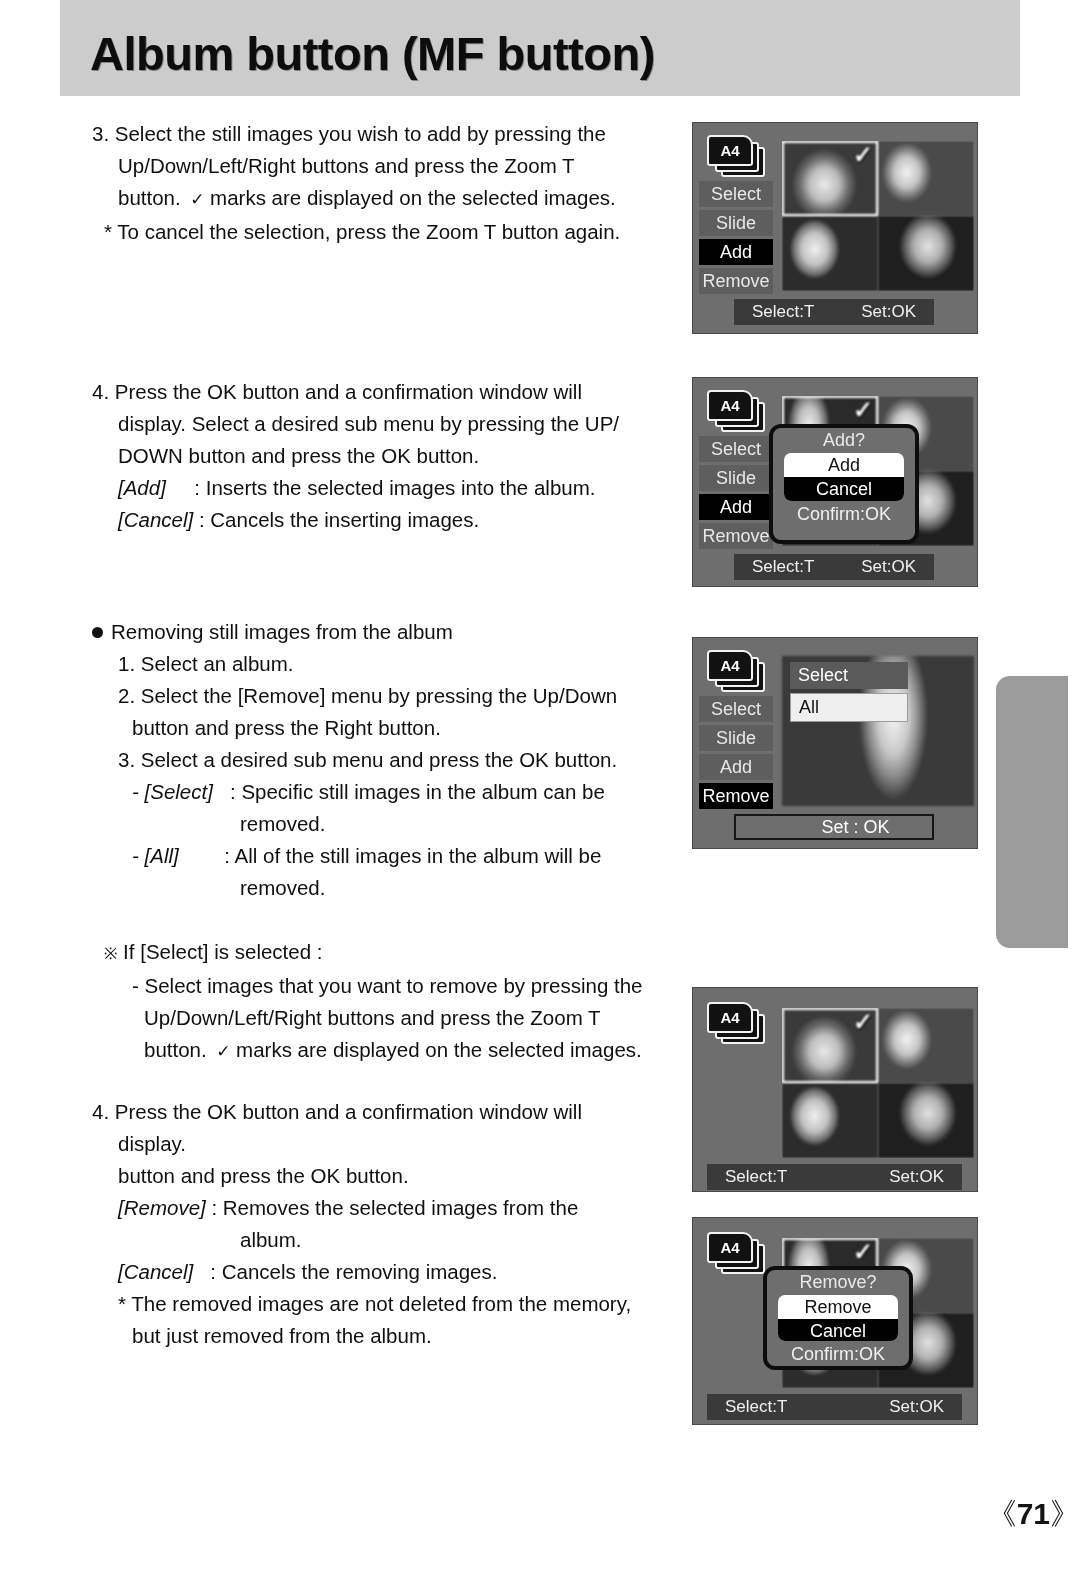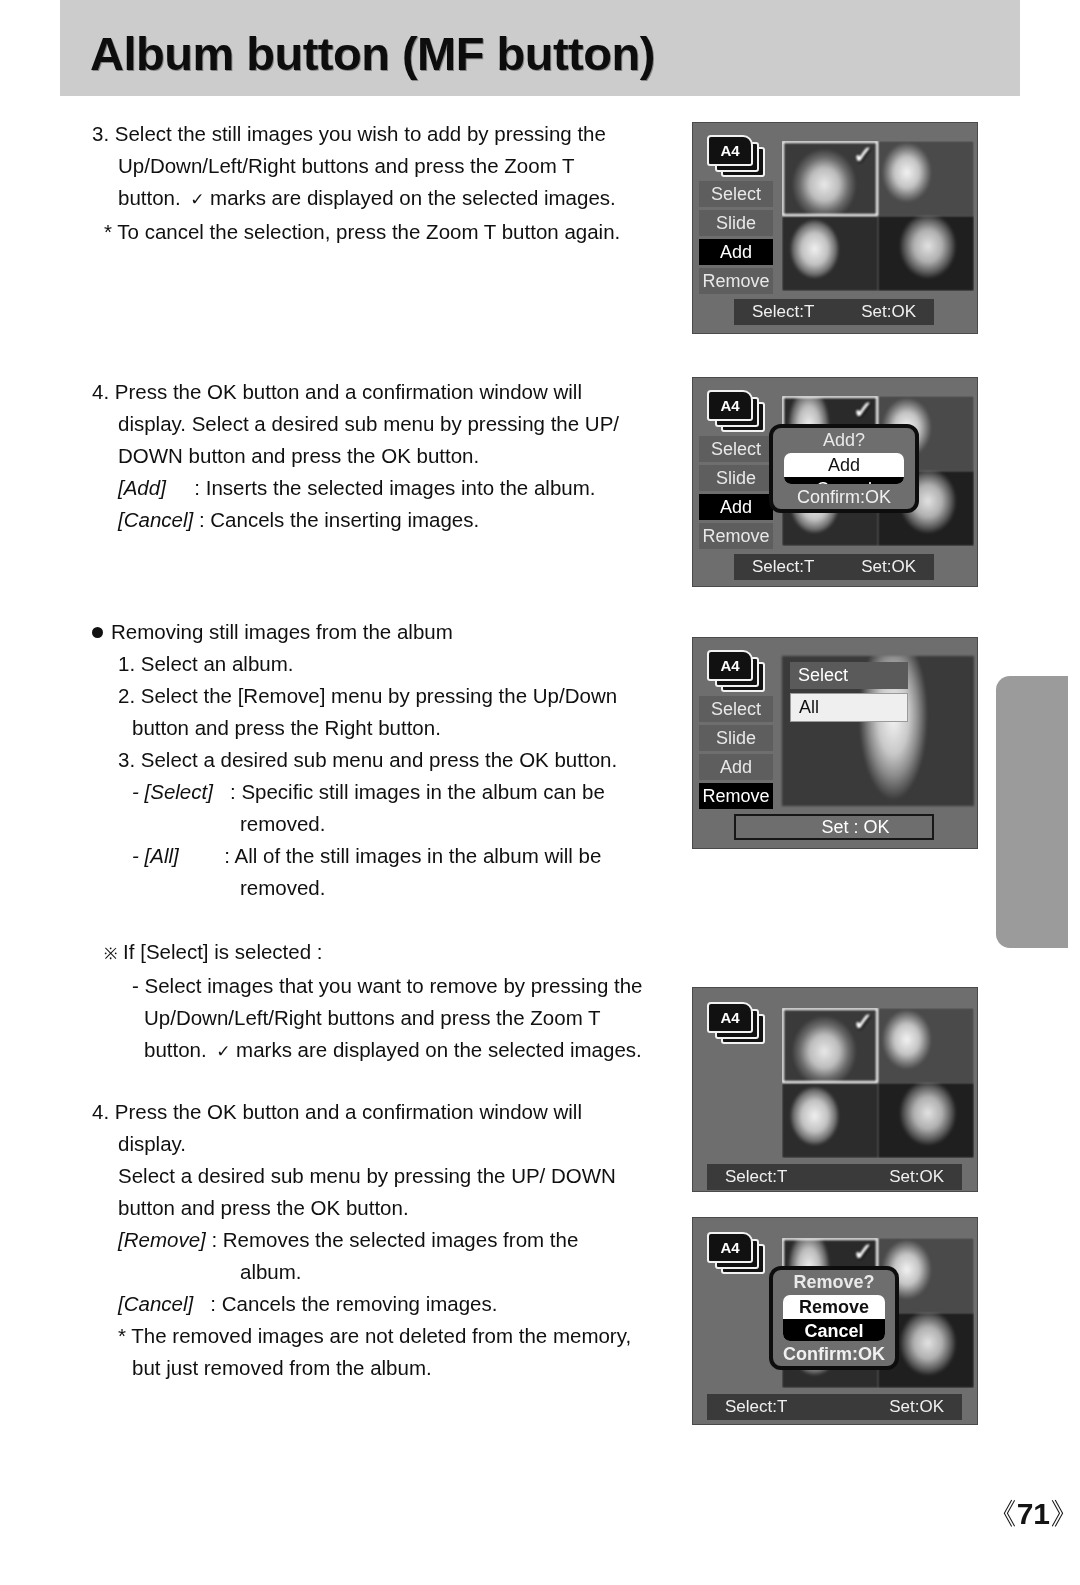--- a/index.html
+++ b/index.html
@@ -218,21 +218,20 @@
     <div class="blk" style="top:818px;">
       <div class="ln ind3"><span style="font-size:16px;">※</span><span> If [Select] is selected :</span></div>
       <div class="ln ind2">- Select images that you want to remove by pressing the</div>
       <div class="ln" style="padding-left:52px;">Up/Down/Left/Right buttons and press the Zoom T</div>
       <div class="ln" style="padding-left:52px;"><span>button.</span><span class="chk">&nbsp; ✓</span><span> marks are displayed on the selected images.</span></div>
     </div>
 
     <div class="blk" style="top:978px;">
       <div class="ln">4. Press the OK button and a confirmation window will</div>
       <div class="ln ind1">display.</div>
-      <div class="ln ind1">Select a desired sub menu by pressing the UP/ DOWN</div>
       <div class="ln ind1">button and press the OK button.</div>
       <div class="row ind1">
         <span class="lbl">[Remove] </span>
         <span class="txt">: Removes the selected images from the</span>
       </div>
       <div class="ln" style="padding-left:148px;">album.</div>
       <div class="row ind1">
         <span class="lbl">[Cancel]   </span>
         <span class="txt">: Cancels the removing images.</span>
       </div>
@@ -283,21 +282,21 @@
       <div class="menu-item">Remove</div>
     </div>
     <div class="grid" style="left:89px; top:18px; width:192px; height:150px;">
       <div class="cell selcell phdlg">
         <span class="check">✓</span>
       </div>
       <div class="cell ph2"></div>
       <div class="cell ph3"></div>
       <div class="cell ph4"></div>
     </div>
-    <div class="dialog" style="left:76px; top:46px; width:150px; height:89px;">
+    <div class="dialog" style="left:76px; top:46px; width:150px; height:120px;">
       <div class="dlg-title">Add?</div>
       <div class="dlg-box">
         <div class="dlg-opt">Add</div>
         <div class="dlg-opt sel">Cancel</div>
       </div>
       <div class="dlg-foot">Confirm:OK</div>
     </div>
     <div class="statusbar" style="left:41px; top:176px; width:200px;">
       <span class="left">Select:T</span>
       <span class="right">Set:OK</span>
@@ -354,21 +353,21 @@
       <div class="lab">A4</div>
     </div>
     <div class="grid" style="left:89px; top:20px; width:192px; height:150px;">
       <div class="cell selcell phdlg">
         <span class="check">✓</span>
       </div>
       <div class="cell ph2"></div>
       <div class="cell ph3"></div>
       <div class="cell ph4"></div>
     </div>
-    <div class="dialog" style="left:76px; top:48px; width:130px; height:104px;font-weight:bold;">
+    <div class="dialog" style="left:70px; top:48px; width:150px; height:104px;">
       <div class="dlg-title">Remove?</div>
       <div class="dlg-box">
         <div class="dlg-opt">Remove</div>
         <div class="dlg-opt sel">Cancel</div>
       </div>
       <div class="dlg-foot">Confirm:OK</div>
     </div>
     <div class="statusbar" style="left:14px; top:176px; width:255px;">
       <span class="left">Select:T</span>
       <span class="right">Set:OK</span>

